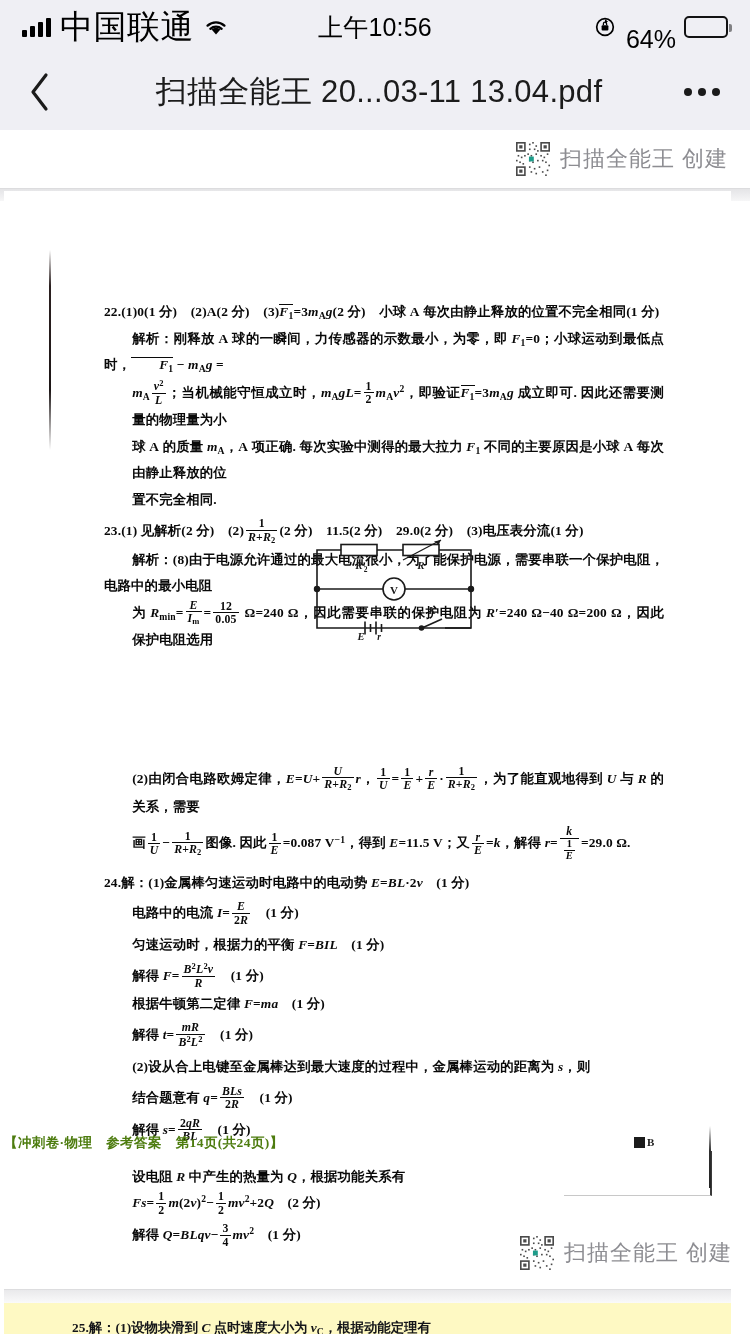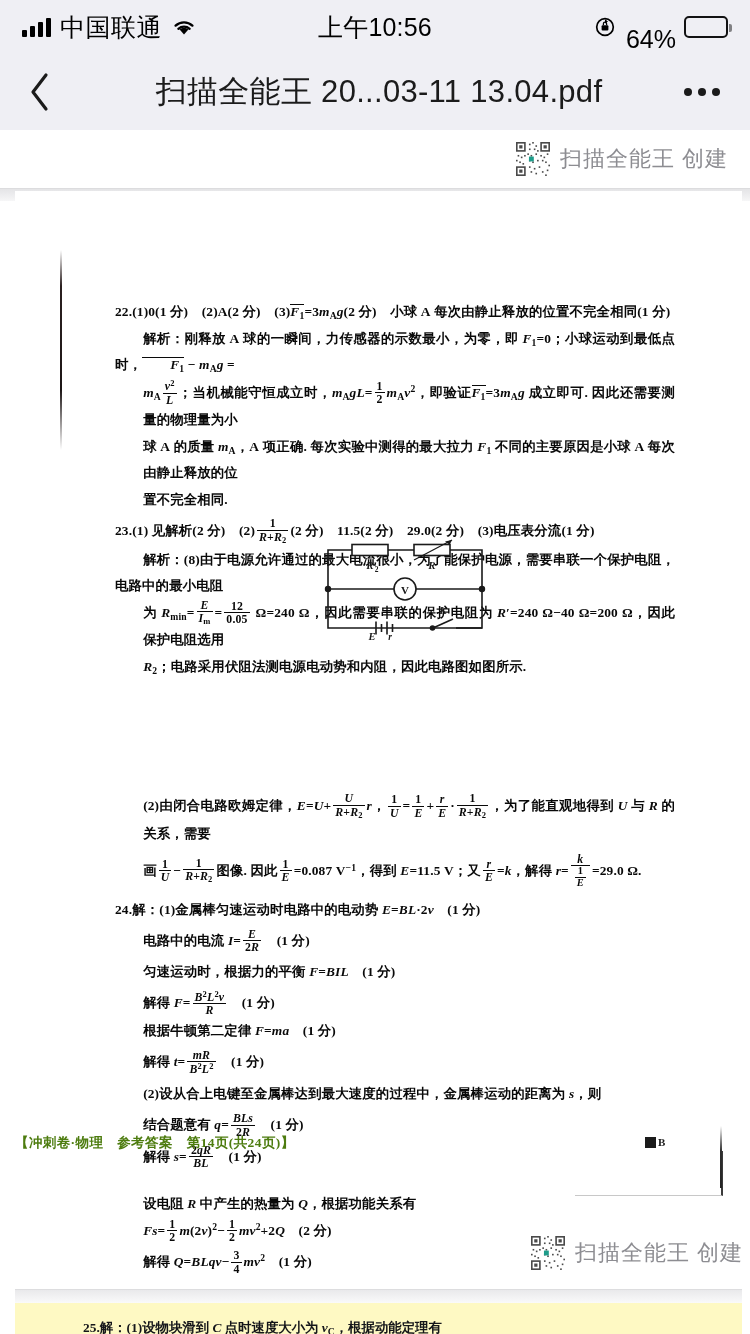--- a/index.html
+++ b/index.html
@@ -19,21 +19,21 @@
   }
   .sb-left{display:flex;align-items:center;gap:9px;flex:1;}
   .sb-center{flex:0 0 auto;display:flex;align-items:center;justify-content:center;font-size:25px;font-weight:400;letter-spacing:0.2px;}
   .sb-right{flex:1;display:flex;align-items:center;justify-content:flex-end;gap:8px;}
   .bars{display:flex;align-items:flex-end;gap:3px;height:20px;}
   .bars i{display:block;width:5px;background:#000;border-radius:1px;}
   .bars i:nth-child(1){height:7px}
   .bars i:nth-child(2){height:11px}
   .bars i:nth-child(3){height:15px}
   .bars i:nth-child(4){height:19px}
-  .carrier{font-size:25px;letter-spacing:0.5px;}
+  .carrier{font-size:33px;letter-spacing:0.5px;}
   .wifi{position:relative;width:26px;height:20px;}
   .wifi svg{display:block}
   .rot{width:24px;height:24px}
   .batt-pct{font-size:25px;margin-top:24px;}
   .batt{
     width:44px;height:22px;border:2px solid #000;border-radius:5px;
     position:relative;padding:2px;opacity:.92;
   }
   .batt .fill{height:100%;background:#000;border-radius:2px;}
   .batt:after{
@@ -69,21 +69,21 @@
     padding-right:22px;
   }
   .wm{display:flex;align-items:center;gap:10px;}
   .wm-qr{width:34px;height:34px;display:block;}
   .wm-text{font-size:22px;color:#8d8d92;letter-spacing:1px;}
 
   .divider{width:750px;height:13px;background:linear-gradient(to bottom,#e4e4e6 0%,#ececee 45%,#f6f6f7 100%);border-top:1px solid #dcdcde;}
 
   
   .doc-area{
-    position:absolute;top:191px;left:15px;width:727px;height:1143px;
+    position:absolute;top:191px;left:4px;width:727px;height:1143px;
     background:#fdfdfd;overflow:hidden;
   }
   .page{
     position:absolute;top:0;left:0;width:750px;height:1098px;background:#fff;
   }
   .edge-line-left{
     position:absolute;left:45px;top:59px;width:2px;height:200px;
     background:linear-gradient(to bottom,rgba(255,255,255,0),#2b2020 18%,#1d1616 70%,rgba(255,255,255,0));
   }
   .edge-corner{
@@ -297,21 +297,20 @@
       <p class="indent">解析：(8)由于电源允许通过的最大电流很小，为了能保护电源，需要串联一个保护电阻，电路中的最小电阻</p>
 
       <p class="hang">为&nbsp;<span class="it">R</span><span class="sub">min</span>=<span class="frac">
             <span class="num"><span class="it">E</span></span>
             <span class="den"><span class="it">I</span><span class="sub">m</span></span>
           </span>=<span class="frac">
             <span class="num">12</span>
             <span class="den">0.05</span>
           </span>&nbsp;Ω=240&nbsp;Ω，因此需要串联的保护电阻为&nbsp;<span class="it">R</span>′=240&nbsp;Ω−40&nbsp;Ω=200&nbsp;Ω，因此保护电阻选用</p>
 
-      <p class="hang"><span class="it">R</span><span class="sub">2</span>；电路采用伏阻法测电源电动势和内阻，因此电路图如图所示.</p>
 
       <div style="height:112px"></div>
 
       <p class="hang">(2)由闭合电路欧姆定律，<span class="it">E</span>=<span class="it">U</span>+<span class="frac">
             <span class="num"><span class="it">U</span></span>
             <span class="den"><span class="it">R</span>+<span class="it">R</span><span class="sub">2</span></span>
           </span><span class="it">r</span>，<span class="frac">
             <span class="num">1</span>
             <span class="den"><span class="it">U</span></span>
           </span>=<span class="frac">

